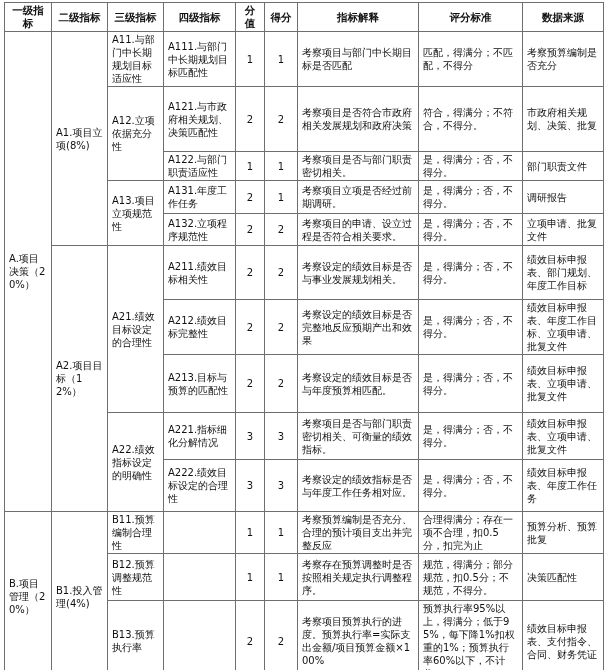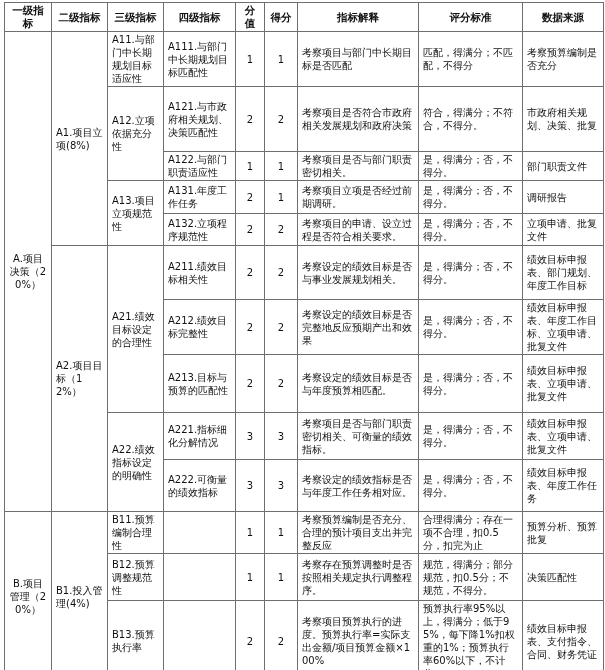--- a/index.html
+++ b/index.html
@@ -5,21 +5,21 @@
   html, body { margin: 0; padding: 0; background: #ffffff; }
   body { width: 605px; height: 670px; overflow: hidden; position: relative;
          font-family: "DejaVu Sans", sans-serif; color: #111; }
   table.eval { position: absolute; left: 4px; top: 2px; border-collapse: collapse;
                table-layout: fixed; width: 599px; }
   table.eval td, table.eval th { border: 1px solid #6e6e6e; font-size: 10px;
                line-height: 13px; vertical-align: middle; padding: 1px 4px;
                word-break: break-all; overflow: hidden; }
   table.eval th { font-weight: bold; font-size: 10.5px; text-align: center; background: #fff; }
   td.c { text-align: center; }
-  td.l1 { text-align: center; }
+  td.l1 { text-align: left; }
   td.l { text-align: left; }
   table.eval { border: 1.5px solid #555; }
 </style>
 </head>
 <body>
 
 <table class="eval">
   <colgroup>
     <col style="width:47px">
       <col style="width:56px">
@@ -129,21 +129,21 @@
       <td class="l" rowspan="2">A22.绩效指标设定的明确性</td>
       <td class="l">A221.指标细化分解情况</td>
       <td class="c">3</td>
       <td class="c">3</td>
       <td class="l">考察项目是否与部门职责密切相关、可衡量的绩效指标。</td>
       <td class="l">是，得满分；否，不得分。</td>
       <td class="l">绩效目标申报表、立项申请、批复文件</td>
     </tr>
 
     <tr style="height:52px">
-      <td class="l">A222.可衡量的绩效指标</td>
+      <td class="l">A222.绩效目标设定的合理性</td>
       <td class="c">3</td>
       <td class="c">3</td>
       <td class="l">考察设定的绩效指标是否与年度工作任务相对应。</td>
       <td class="l">是，得满分；否，不得分。</td>
       <td class="l">绩效目标申报表、年度工作任务</td>
     </tr>
 
     <tr style="height:42px">
       <td class="l1" rowspan="3">B.项目管理（20%）</td>
       <td class="l" rowspan="3">B1.投入管理(4%)</td>

